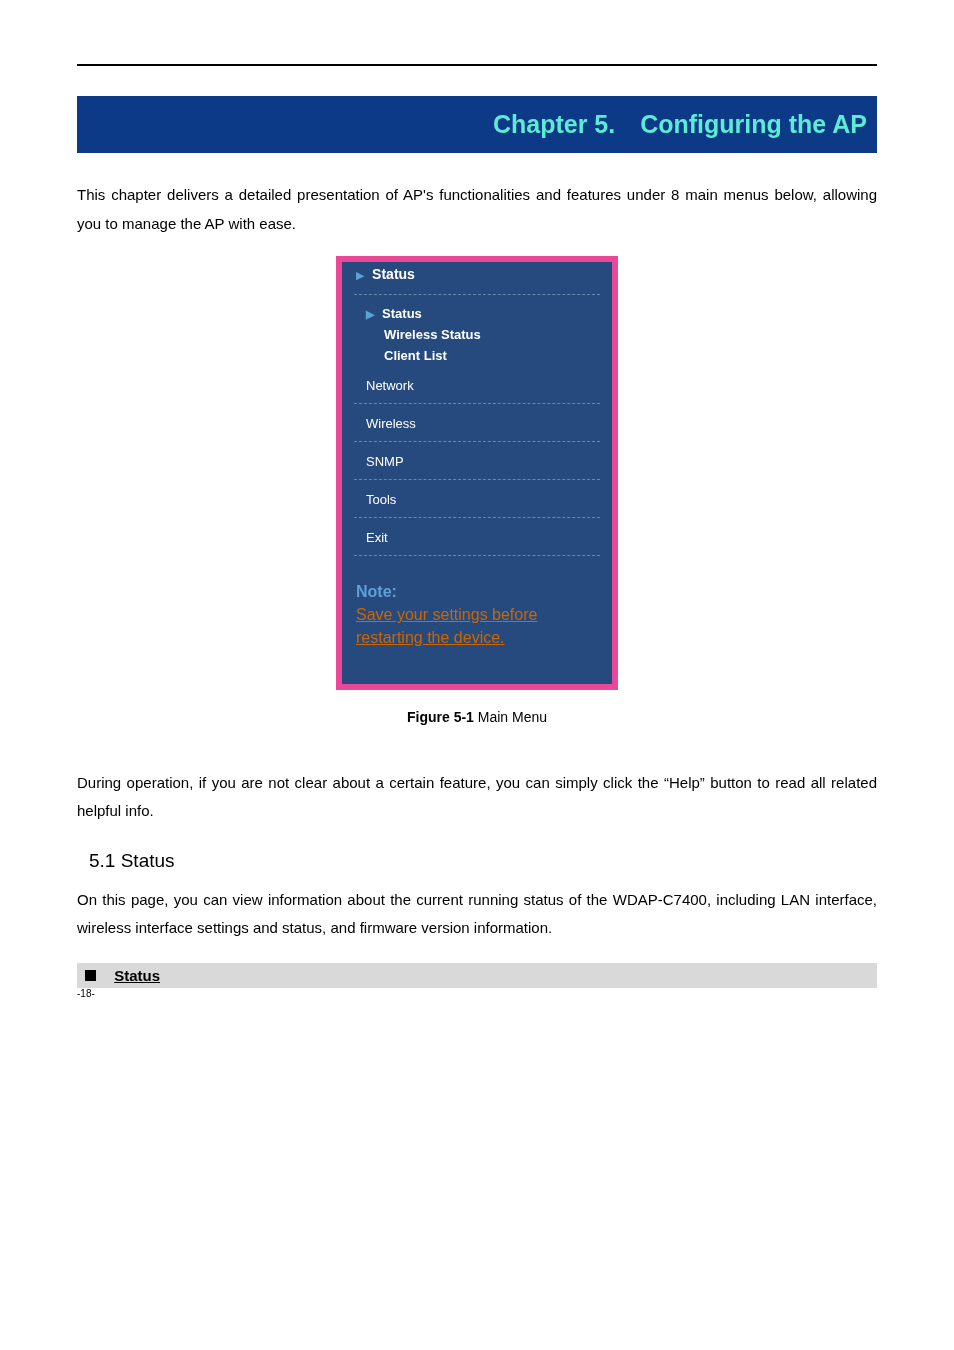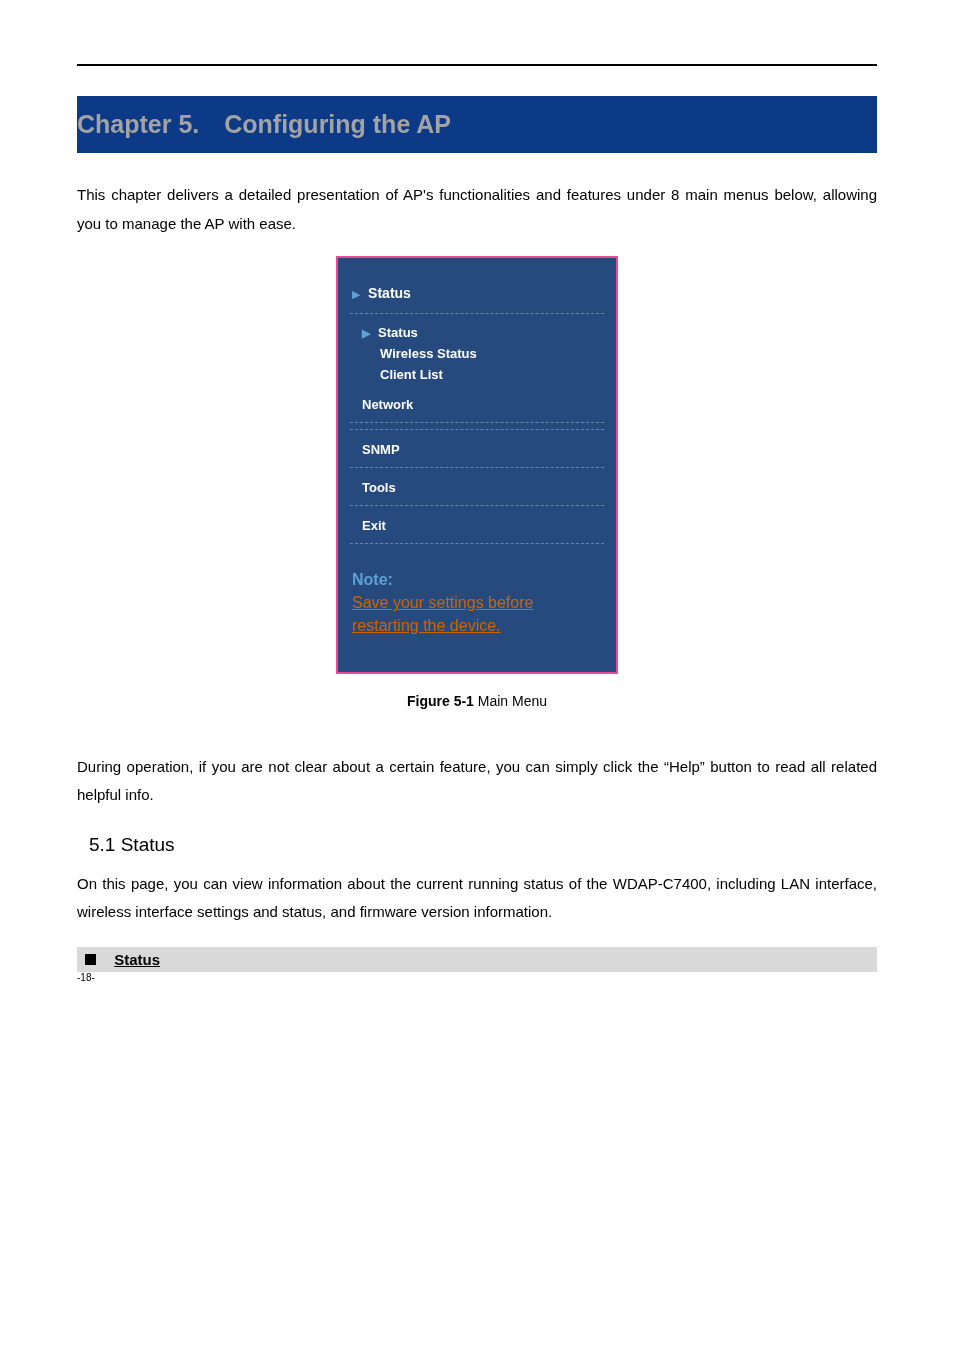--- a/index.html
+++ b/index.html
@@ -11,64 +11,65 @@
     padding: 64px 77px 40px 77px;
     color: #000;
   }
   .top-rule {
     border: none;
     border-top: 2px solid #000;
     margin-bottom: 30px;
   }
   .chapter-banner {
     background: #0d3a86;
-    color: #a3a3a3;
+    color: #5eead4;
     font-size: 25px;
     font-weight: bold;
     padding: 14px 10px 14px 0;
+    text-align: right;
     margin-bottom: 28px;
   }
   .chapter-banner span:first-child { margin-right: 18px; }
   .body-text {
     font-size: 15px;
     line-height: 1.9;
     text-align: justify;
     color: #000;
     margin-bottom: 18px;
   }
   .menu-figure {
     display: block;
     margin: 0 auto 18px auto;
     width: 282px;
   }
   
   .menu-box {
-    border: 2px solid #ec4899;
+    border: 6px solid #ec4899;
     background: #274a7e;
-    padding: 27px 0 34px 0;
+    padding: 4px 0 34px 0;
     color: #fff;
     font-family: Verdana, Arial, sans-serif;
     font-size: 13px;
   }
   .menu-top {
     padding: 0 14px 8px 14px;
   }
   .menu-top .arrow { color: #5da1d6; font-size: 11px; margin-right: 4px; }
   .menu-top .lbl { color: #fff; font-weight: bold; font-size: 14px; }
   .dashed {
     border: none;
     border-top: 1px dashed #6a86ae;
     margin: 4px 12px 6px 12px;
   }
   .sub-group { padding: 2px 0 6px 24px; }
   .sub-group .row { padding: 3px 0; font-weight: bold; font-size: 13px; }
   .sub-group .row.sel .arrow { color: #5da1d6; font-size: 11px; margin-right: 4px; }
   .sub-group .row.sel .lbl { color: #fff; }
   .sub-group .row.plain { padding-left: 18px; color: #fff; }
-  .main-item { padding: 6px 0 6px 24px; font-weight: bold; color: #fff; font-size: 13px; }
+  .main-item { padding: 6px 0 6px 24px; font-weight: normal; color: #fff; font-size: 13px; }
   .note-block { padding: 18px 14px 0 14px; font-size: 16px; line-height: 1.45; }
   .note-block .note-title { color: #5da1d6; font-weight: bold; }
   .note-block .note-body { color: #cc6600; text-decoration: underline; }
   .figure-caption {
     text-align: center;
     font-size: 14px;
     margin: 19px 0 44px 0;
   }
   .figure-caption .b { font-weight: bold; }
   .section-heading {
@@ -123,20 +124,21 @@
     <div class="sub-group">
       <div class="row sel">
         <span class="arrow">▶</span>
         <span class="lbl">Status</span>
       </div>
       <div class="row plain">Wireless Status</div>
       <div class="row plain">Client List</div>
     </div>
     <div class="main-item">Network</div>
     <hr class="dashed">
+    <div class="main-item">Wireless</div>
     <hr class="dashed">
     <div class="main-item">SNMP</div>
     <hr class="dashed">
     <div class="main-item">Tools</div>
     <hr class="dashed">
     <div class="main-item">Exit</div>
     <hr class="dashed">
     <div class="note-block">
       <div class="note-title">Note:</div>
       <div class="note-body">Save your settings before restarting the device.</div>

